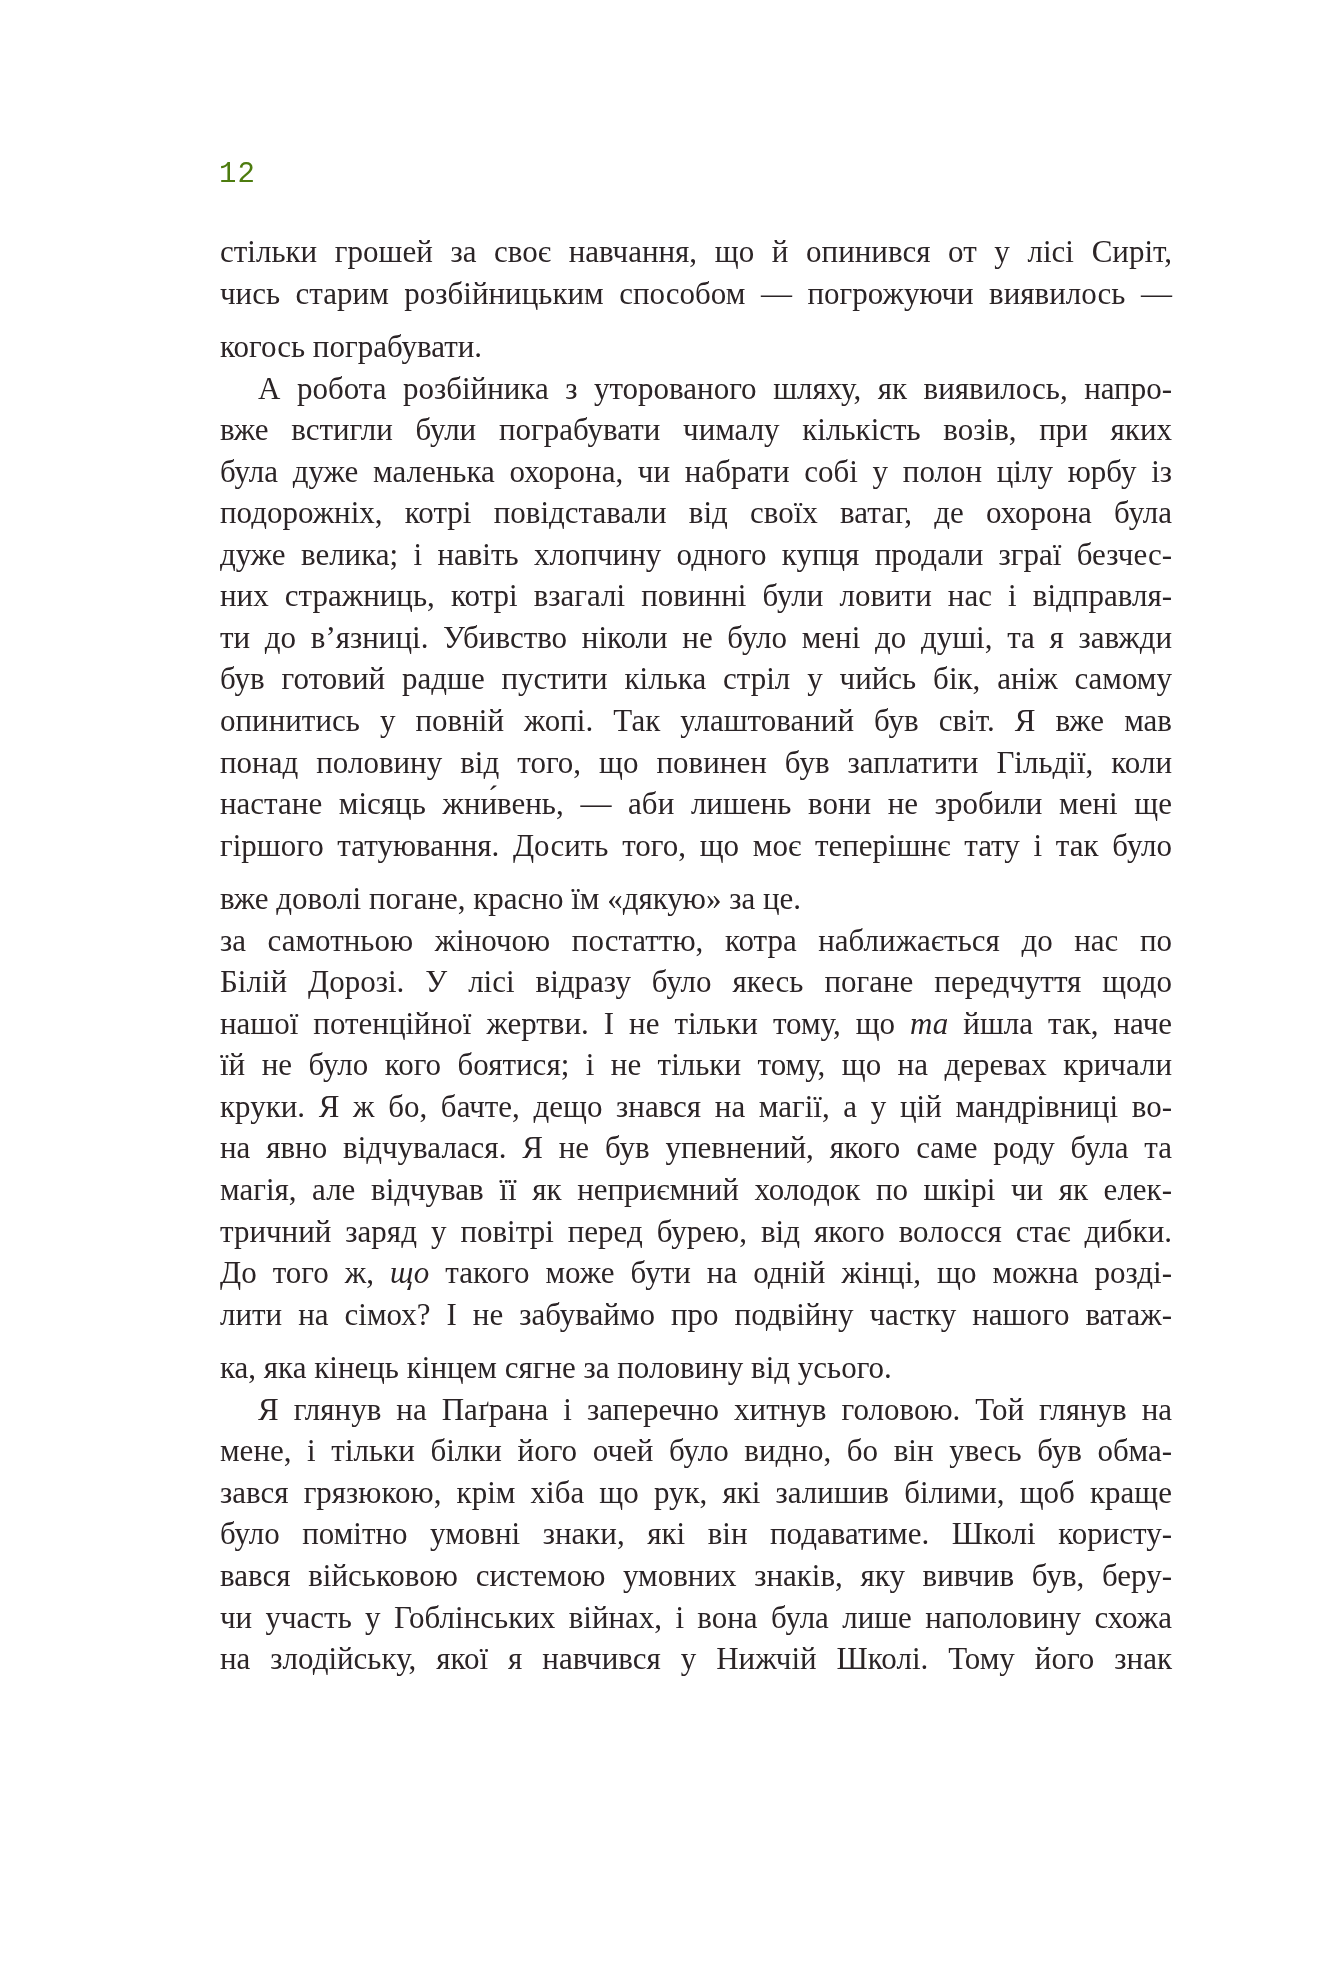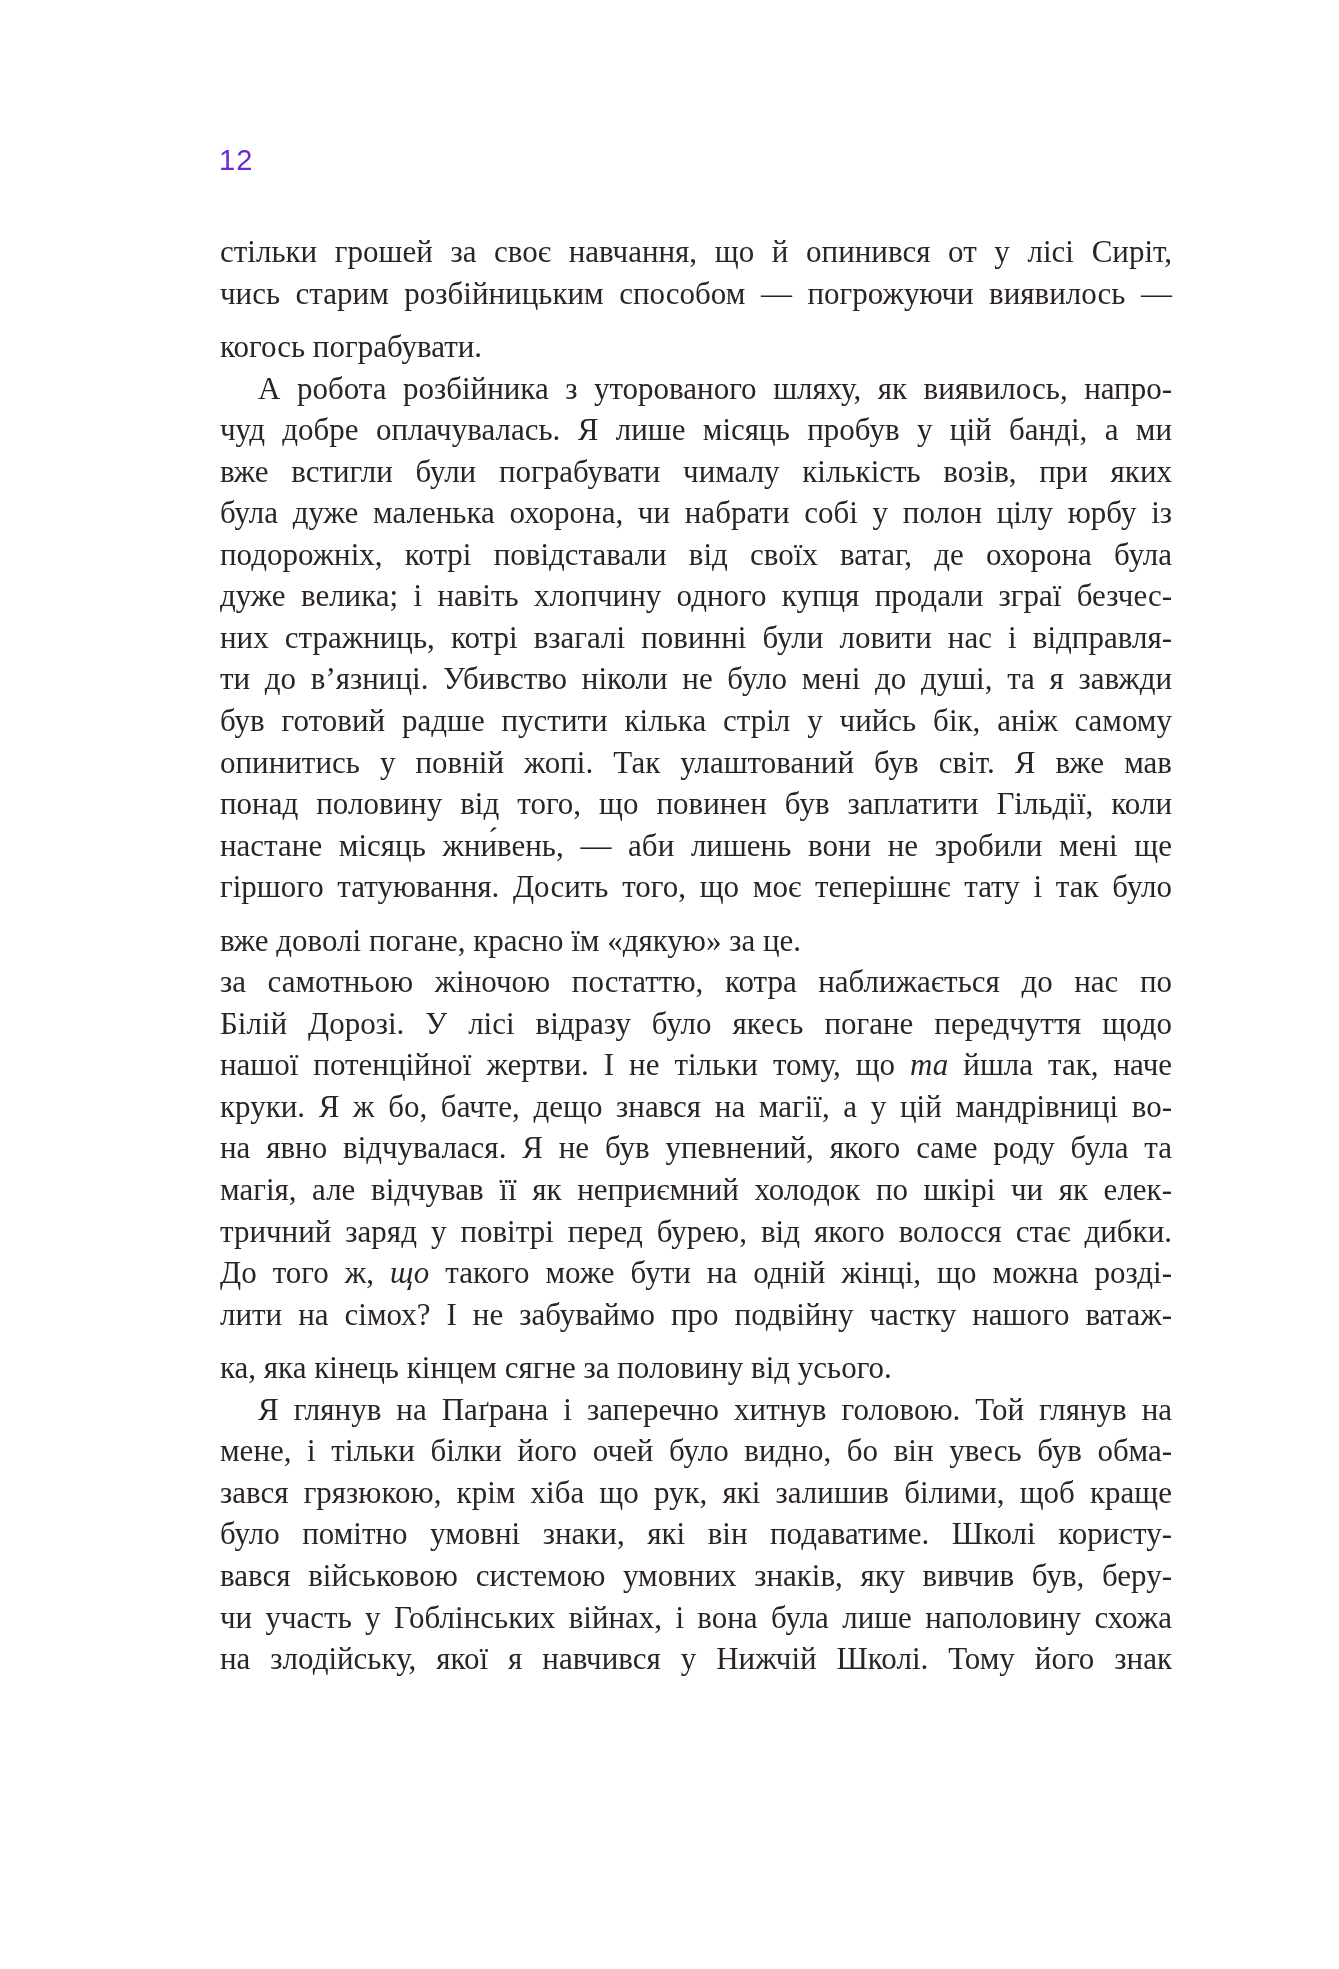--- a/index.html
+++ b/index.html
@@ -16,26 +16,26 @@
     position: relative;
     width: 1339px;
     height: 1969px;
     background: #ffffff;
     font-family: "Liberation Serif", serif;
     color: #2b2426;
   }
   .page-number {
     position: absolute;
     left: 219px;
-    top: 144px;
-    font-family: Liberation Sans, sans-serif;
+    top: 159px;
+    font-family: Liberation Mono, monospace;
     font-size: 29px;
     line-height: 32px;
     letter-spacing: 1px;
-    color: #6d28d9;
+    color: #4d7c0f;
   }
   .text-block {
     position: absolute;
     left: 220px;
     top: 231px;
     width: 952px;
     font-size: 31px;
     line-height: 41.55px;
   }
   .line {
@@ -57,36 +57,36 @@
 </head>
 <body>
 
 <div class="page">
   <div class="page-number">12</div>
   <div class="text-block">
       <div class="line"><span>стільки грошей за своє навчання, що й опинився от у лісі Сиріт,</span></div>
       <div class="line"><span>чись старим розбійницьким способом — погрожуючи виявилось —</span></div>
       <div class="line end"><span>когось пограбувати.</span></div>
       <div class="line indent"><span>А робота розбійника з уторованого шляху, як виявилось, напро-</span></div>
-      <div class="line"><span>чуд добре оплачувалась. Я лише місяць пробув у цій банді, а ми</span></div>
       <div class="line"><span>вже встигли були пограбувати чималу кількість возів, при яких</span></div>
       <div class="line"><span>була дуже маленька охорона, чи набрати собі у полон цілу юрбу із</span></div>
       <div class="line"><span>подорожніх, котрі повідставали від своїх ватаг, де охорона була</span></div>
       <div class="line"><span>дуже велика; і навіть хлопчину одного купця продали зграї безчес-</span></div>
       <div class="line"><span>них стражниць, котрі взагалі повинні були ловити нас і відправля-</span></div>
       <div class="line"><span>ти до в’язниці. Убивство ніколи не було мені до душі, та я завжди</span></div>
       <div class="line"><span>був готовий радше пустити кілька стріл у чийсь бік, аніж самому</span></div>
       <div class="line"><span>опинитись у повній жопі. Так улаштований був світ. Я вже мав</span></div>
       <div class="line"><span>понад половину від того, що повинен був заплатити Гільдії, коли</span></div>
       <div class="line"><span>настане місяць жни́вень, — аби лишень вони не зробили мені ще</span></div>
       <div class="line"><span>гіршого татуювання. Досить того, що моє теперішнє тату і так було</span></div>
       <div class="line end"><span>вже доволі погане, красно їм «дякую» за це.</span></div>
       <div class="line"><span>за самотньою жіночою постаттю, котра наближається до нас по</span></div>
       <div class="line"><span>Білій Дорозі. У лісі відразу було якесь погане передчуття щодо</span></div>
       <div class="line"><span>нашої потенційної жертви. І не тільки тому, що </span><i>та</i><span> йшла так, наче</span></div>
+      <div class="line"><span>їй не було кого боятися; і не тільки тому, що на деревах кричали</span></div>
       <div class="line"><span>круки. Я ж бо, бачте, дещо знався на магії, а у цій мандрівниці во-</span></div>
       <div class="line"><span>на явно відчувалася. Я не був упевнений, якого саме роду була та</span></div>
       <div class="line"><span>магія, але відчував її як неприємний холодок по шкірі чи як елек-</span></div>
       <div class="line"><span>тричний заряд у повітрі перед бурею, від якого волосся стає дибки.</span></div>
       <div class="line"><span>До того ж, </span><i>що</i><span> такого може бути на одній жінці, що можна розді-</span></div>
       <div class="line"><span>лити на сімох? І не забуваймо про подвійну частку нашого ватаж-</span></div>
       <div class="line end"><span>ка, яка кінець кінцем сягне за половину від усього.</span></div>
       <div class="line indent"><span>Я глянув на Паґрана і заперечно хитнув головою. Той глянув на</span></div>
       <div class="line"><span>мене, і тільки білки його очей було видно, бо він увесь був обма-</span></div>
       <div class="line"><span>зався грязюкою, крім хіба що рук, які залишив білими, щоб краще</span></div>

